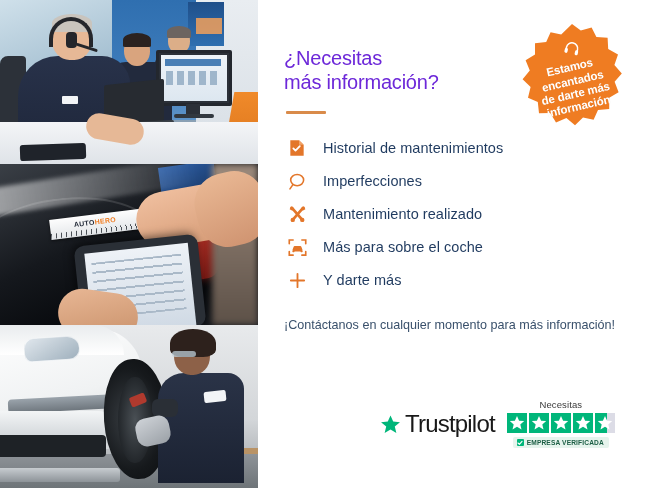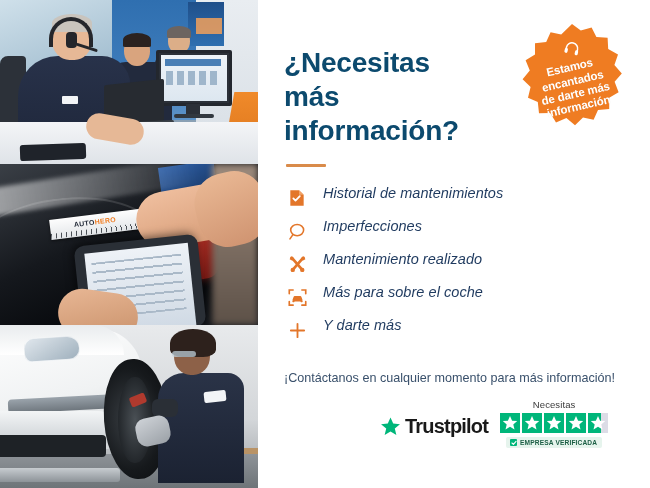--- a/index.html
+++ b/index.html
@@ -339,22 +339,22 @@
   }
 
   
   .content {
     position: relative;
     width: 392px; height: 488px;
     padding: 46px 22px 0 26px;
     flex: none;
   }
   .headline {
-    font-size: 28px; line-height: 1.22; font-weight: 700;
-    color: #0c4a6e; letter-spacing: -.2px;
+    font-size: 20px; line-height: 1.22; font-weight: 400;
+    color: #6d28d9; letter-spacing: -.2px;
     max-width: 228px;
   }
   .rule {
     width: 40px; height: 3px; background: #d98b4a;
     margin: 16px 0 18px 2px; border-radius: 1px;
   }
 
   
   .badge {
     position: absolute; right: 22px; top: 22px;
@@ -377,23 +377,22 @@
     color: #ffffff; font-weight: 700;
     font-size: 11.5px; line-height: 1.16;
     text-align: center; letter-spacing: -.1px;
     padding-top: 8px;
     text-shadow: 0 0 1px rgba(0,0,0,.08);
   }
 
   
   .features { margin-top: 4px; }
   .feature {
-    display: flex; align-items: flex-start;
+    display: flex; align-items: center;
     height: 33px;
-    font-style: italic;
   }
   .feature-icon {
     width: 26px; height: 26px; flex: none;
     display: flex; align-items: center; justify-content: center;
     margin-right: 13px;
   }
   .feature-label {
     font-size: 14.5px; color: #1f3a5f; font-weight: 400;
     letter-spacing: .05px;
   }
@@ -404,21 +403,21 @@
     max-width: 350px;
   }
 
   
   .trustpilot {
     position: absolute; left: 122px; bottom: 40px;
     display: flex; align-items: flex-end; gap: 12px;
   }
   .tp-logo { display: flex; align-items: center; gap: 4px; padding-bottom: 10px; }
   .tp-word {
-    font-size: 20px; font-weight: 700; color: #191919;
+    font-size: 24px; font-weight: 400; color: #191919;
     letter-spacing: -.8px;
   }
   .tp-right { display: flex; flex-direction: column; align-items: center; }
   .tp-excelente {
     font-size: 9.5px; color: #3a3a3a; margin-bottom: 3px; letter-spacing: .1px;
   }
   .stars { display: flex; gap: 2px; }
   .star-box {
     width: 20px; height: 20px; position: relative; overflow: hidden;
     background: #00b67a;

